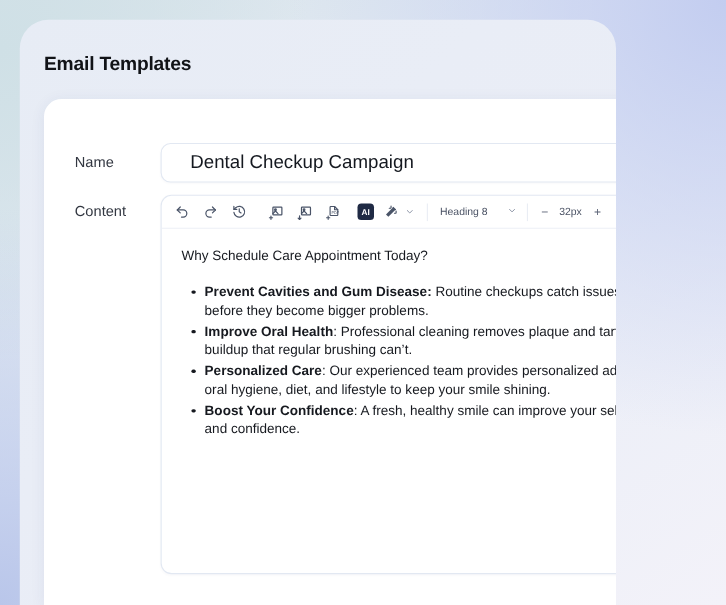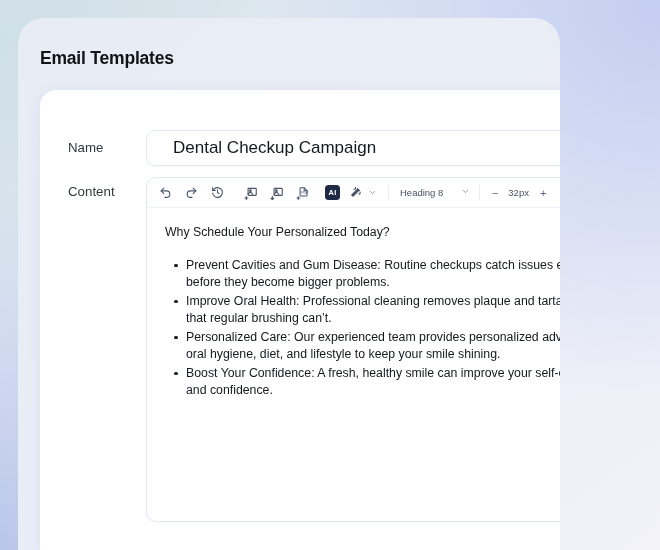--- a/index.html
+++ b/index.html
@@ -231,21 +231,21 @@
     content: "";
     position: absolute;
     left: 9px;
     top: 7px;
     width: 3.6px;
     height: 3.6px;
     border-radius: 50%;
     background: #16191f;
   }
 
-  .doc b { font-weight: normal; }
+  .doc b { font-weight: bold; }
 </style>
 </head>
 <body>
 
 <div class="backdrop"></div>
 
 <div class="panel">
 
   <div class="panel-title">Email Templates</div>
 
@@ -365,21 +365,21 @@
               <span class="size-val">32px</span>
               <span class="size-btn">+</span>
             </div>
 
           </div>
 
           <div class="doc">
 
 
 
-            <p class="tight">Why Schedule Your Personalized Today?</p>
+            <p class="tight">Why Schedule Care Appointment Today?</p>
 
             <ul>
               <li>
                 <b>Prevent Cavities and Gum Disease:</b><span> Routine checkups catch issues early, before they become bigger problems.</span>
               </li>
               <li>
                 <b>Improve Oral Health</b><span>: Professional cleaning removes plaque and tartar buildup that regular brushing can’t.</span>
               </li>
               <li>
                 <b>Personalized Care</b><span>: Our experienced team provides personalized advice on oral hygiene, diet, and lifestyle to keep your smile shining.</span>

